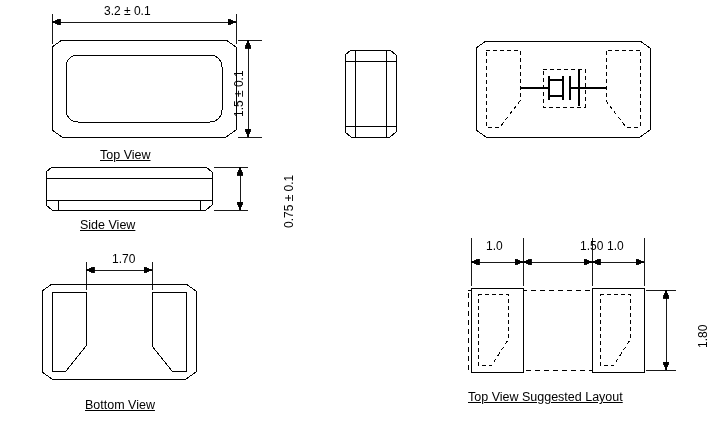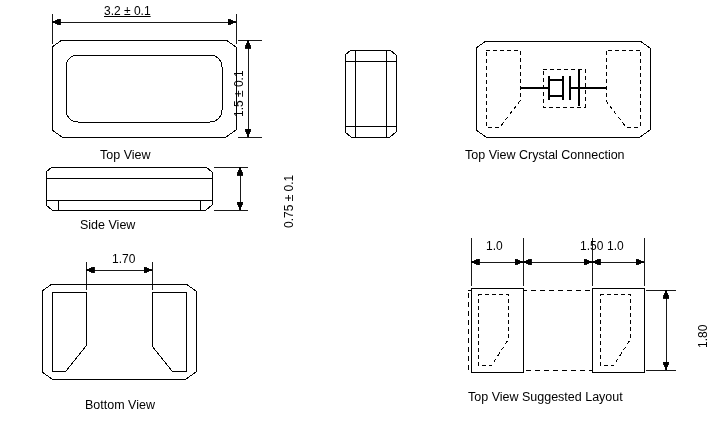--- a/index.html
+++ b/index.html
@@ -27,20 +27,21 @@
   .lbl {
     position: absolute;
     font-family: "Liberation Sans", sans-serif;
     font-size: 12px;
     color: #000000;
     white-space: nowrap;
   }
   .caption {
     font-size: 12.5px;
     font-weight: 400;
+    text-decoration: underline;
   }
   .dim {
     font-size: 12px;
   }
   .rot {
     transform-origin: 0 0;
   }
 </style>
 </head>
 <body>
@@ -169,35 +170,34 @@
         <line x1="646" y1="290" x2="676" y2="290"></line>
         <line x1="646" y1="370" x2="676" y2="370"></line>
         <line x1="666" y1="290" x2="666" y2="370"></line>
         <path d="M 666 290 L 663 298 L 669 298 Z" fill="#000000"></path>
         <path d="M 666 370 L 663 362 L 669 362 Z" fill="#000000"></path>
       </g>
 
     </g>
   </svg>
 
-  <div class="lbl dim" style="left:104px; top:4px;text-decoration:underline;">3.2 ± 0.1</div>
+  <div class="lbl dim" style="left:104px; top:4px;">3.2 ± 0.1</div>
 
   <div class="lbl dim rot" style="left:232px; top:117px; transform: rotate(-90deg);">1.5 ± 0.1</div>
 
   <div class="lbl caption" style="left:100px; top:148px;">Top View</div>
 
   <div class="lbl caption" style="left:80px; top:218px;text-align:right;">Side View</div>
 
   <div class="lbl dim rot" style="left:282px; top:228px; transform: rotate(-90deg);">0.75 ± 0.1</div>
 
   <div class="lbl dim" style="left:112px; top:252px;">1.70</div>
 
   <div class="lbl caption" style="left:85px; top:398px;">Bottom View</div>
 
-  <div class="lbl caption" style="left:465px; top:148px;">Top View Crystal Connection</div>
 
   <div class="lbl dim" style="left:486px; top:239px;">1.0</div>
 
   <div class="lbl dim" style="left:540px; top:239px;margin-left:40px;">1.50</div>
 
   <div class="lbl dim" style="left:607px; top:239px;">1.0</div>
 
   <div class="lbl dim rot" style="left:696px; top:348px; transform: rotate(-90deg);">1.80</div>
 
   <div class="lbl caption" style="left:468px; top:390px;">Top View Suggested Layout</div>

